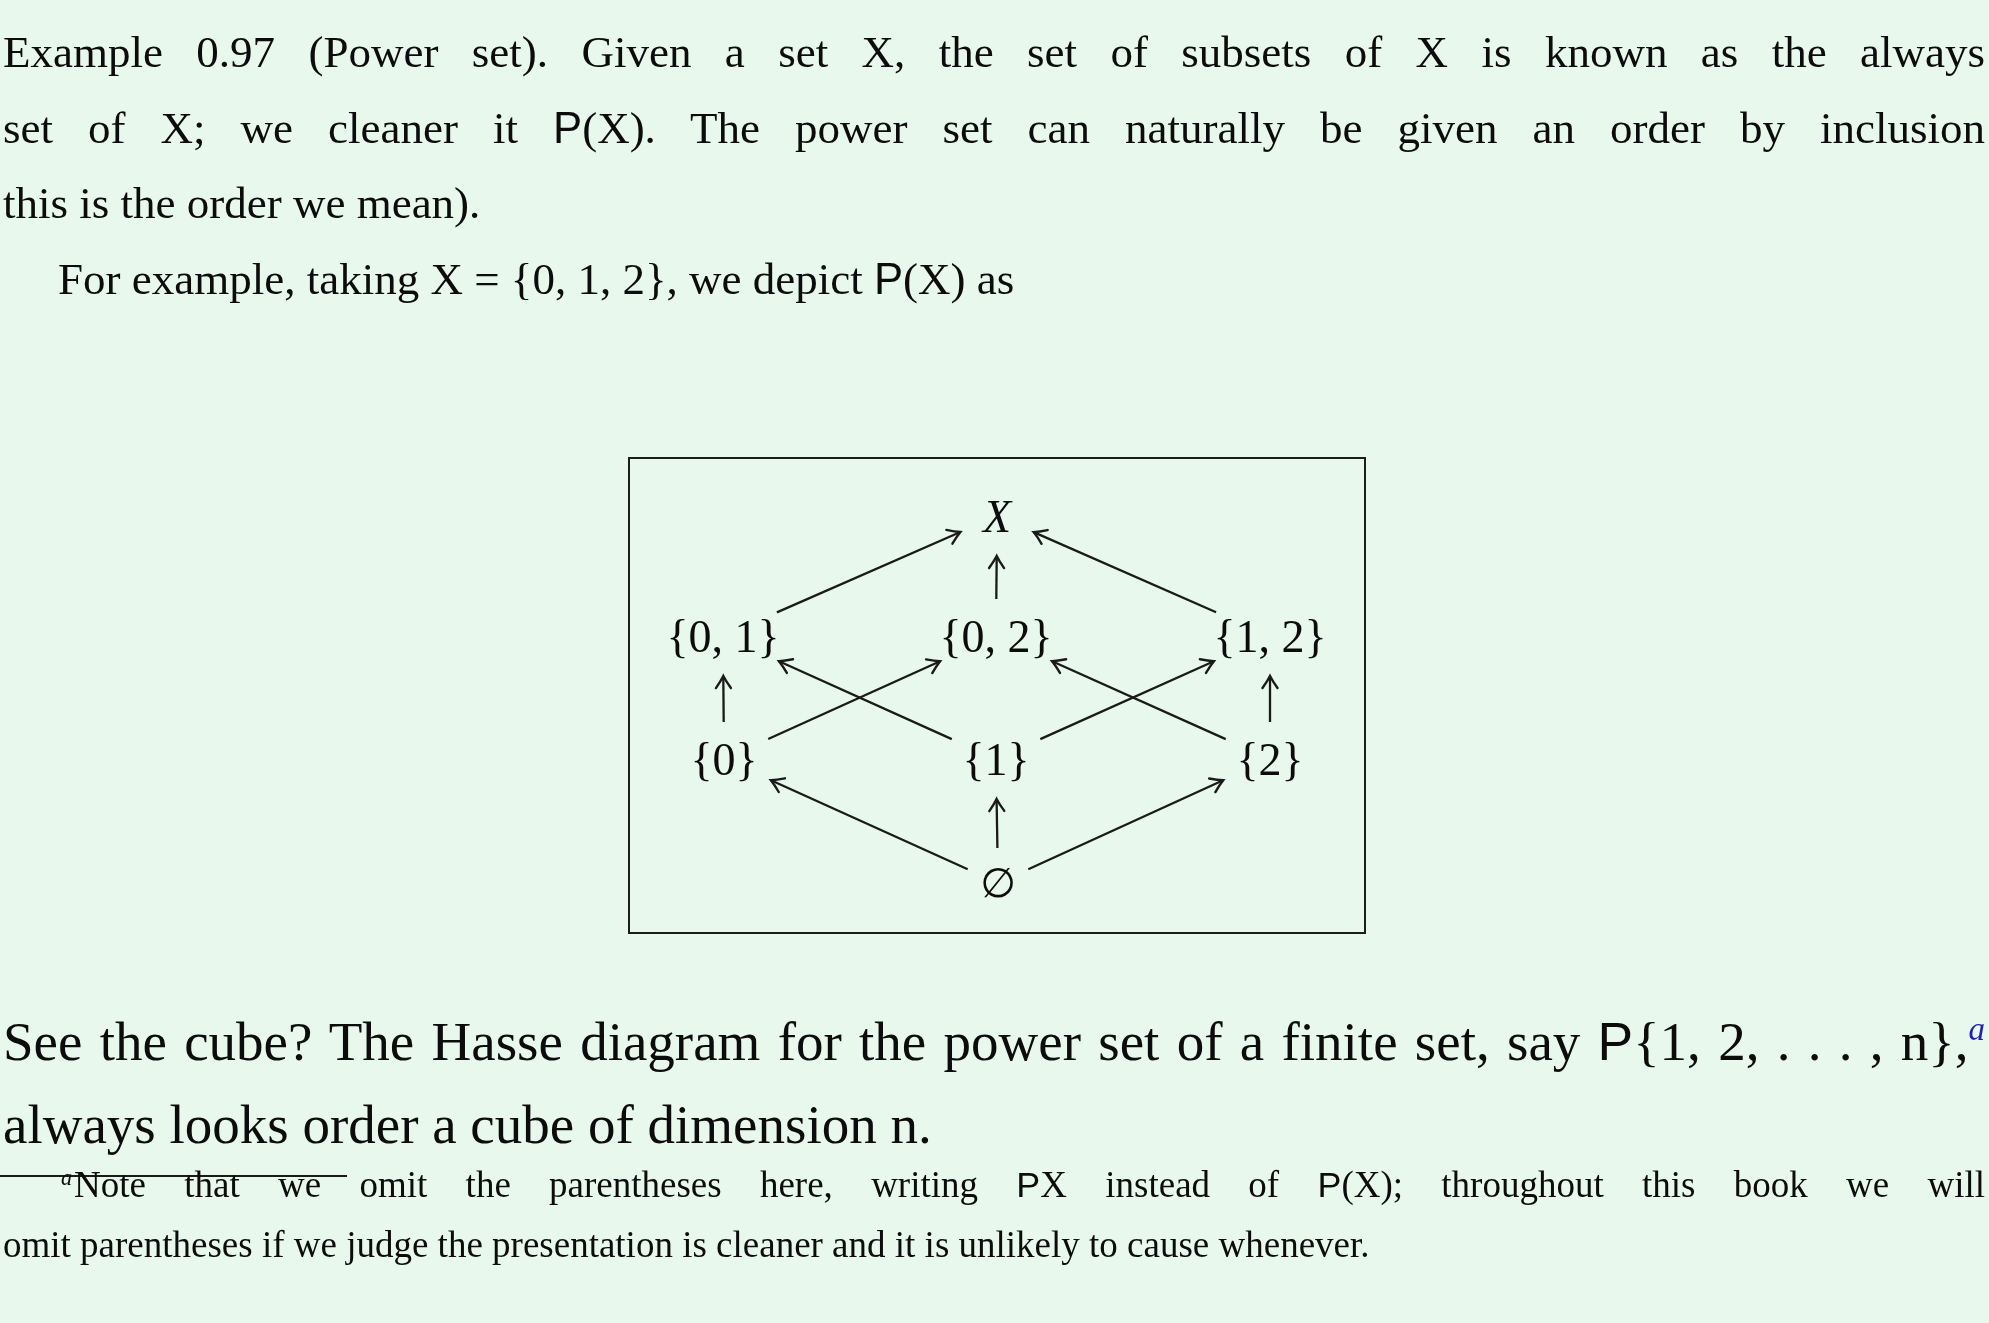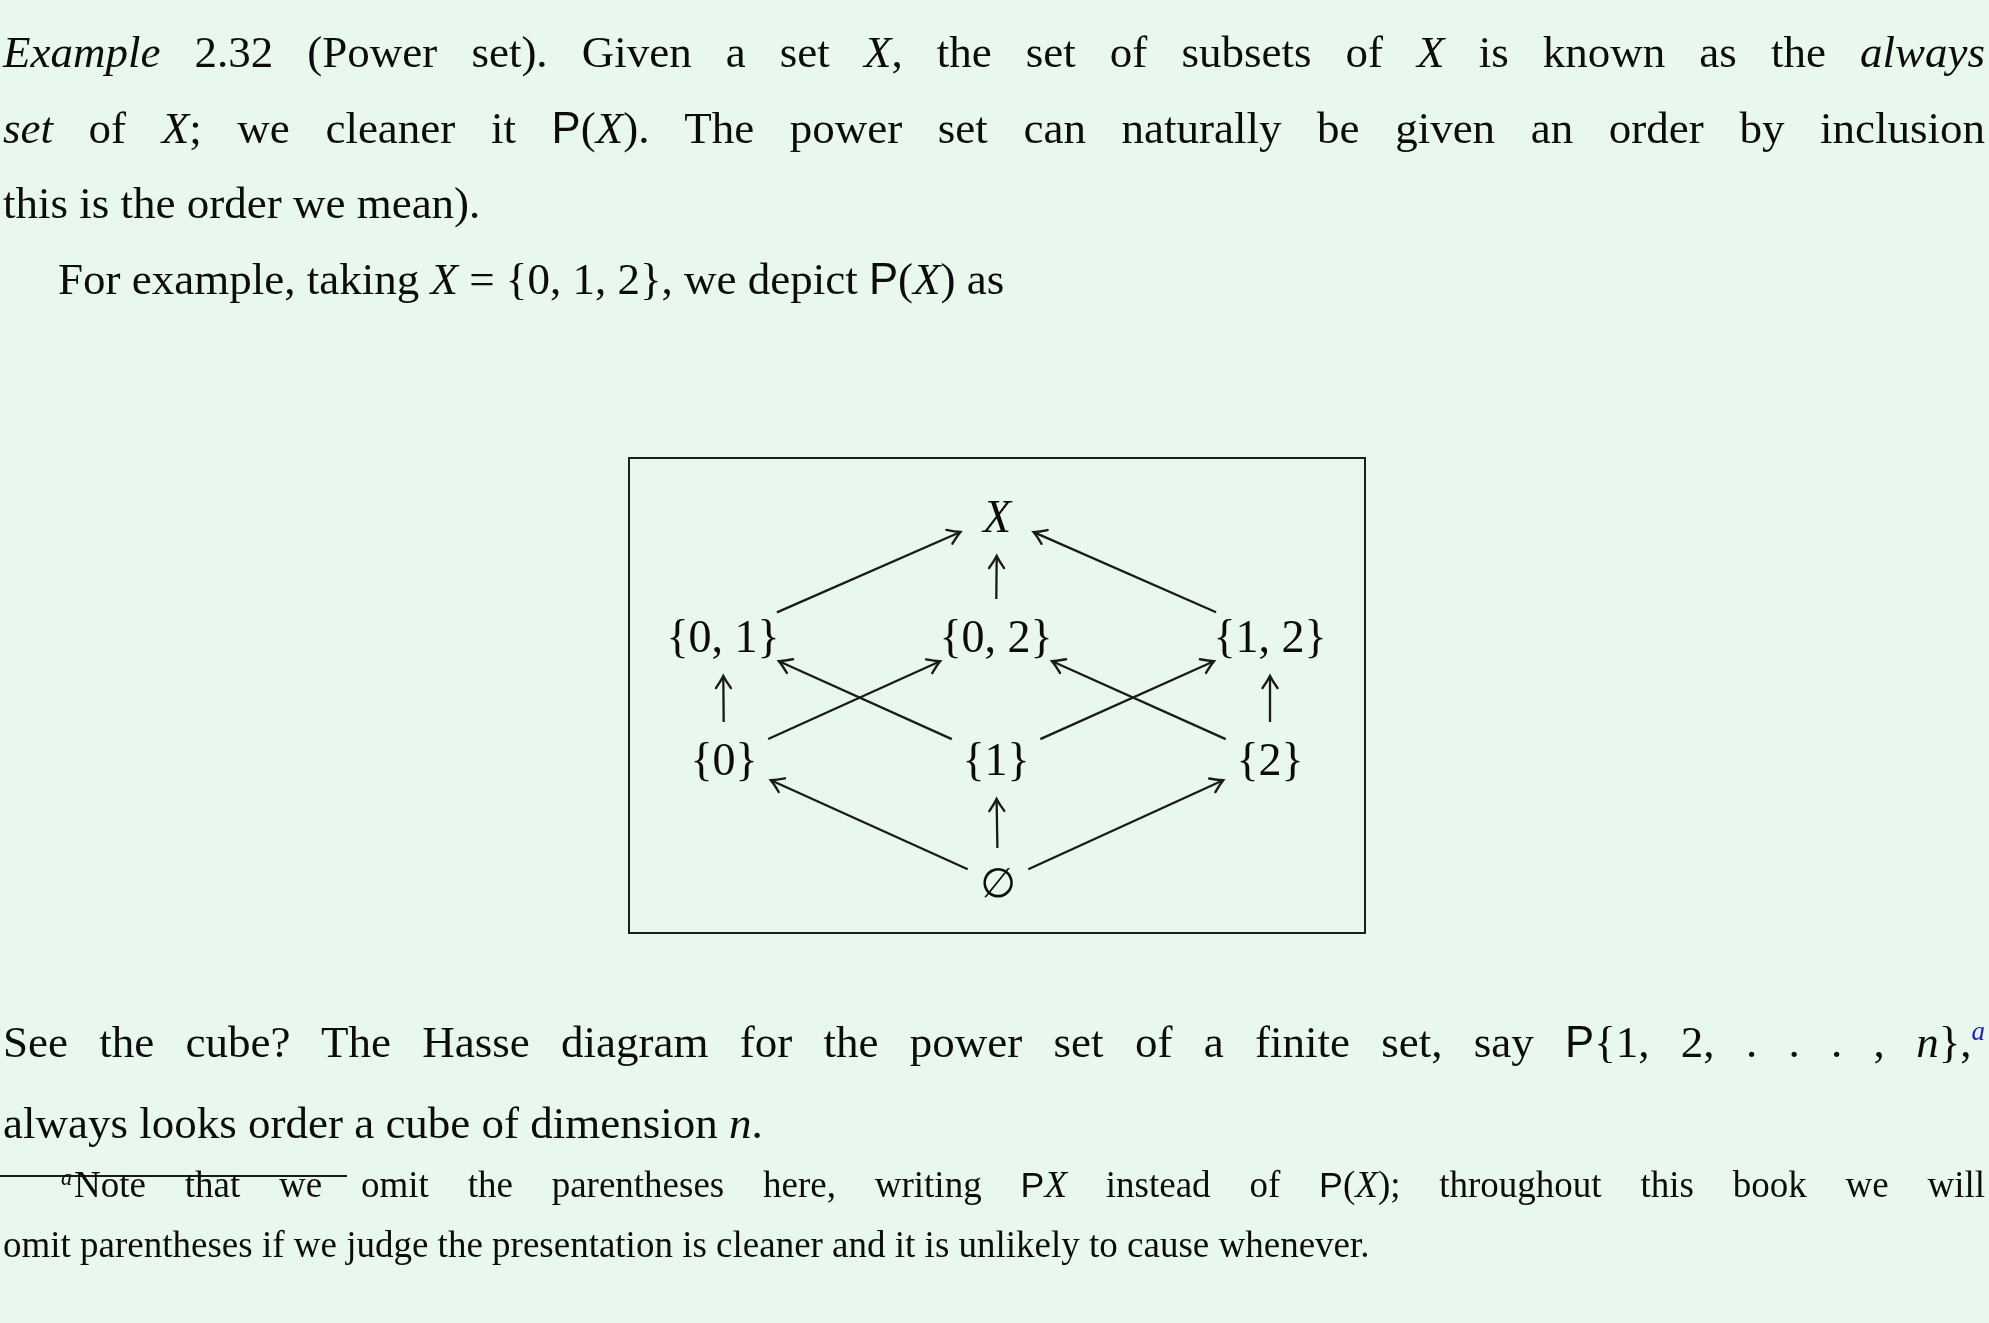--- a/index.html
+++ b/index.html
@@ -6,25 +6,25 @@
   body {
     width: 1989px; height: 1323px;
     background: #e9f8ec;
     color: #0c0c0c;
     font-family: "Liberation Serif", "DejaVu Serif", serif;
     position: relative;
     overflow: hidden;
   }
   .textblock { position: absolute; left: 3px; right: 4px; }
   #para-top  { top: 15px;  font-size: 45px; line-height: 75px; }
-  #para-see  { top: 1004px; font-size: 45px; line-height: 75px; }
+  #para-see  { top: 1004px; font-size: 55px; line-height: 75px; }
   #footnote  { top: 1157px; font-size: 37px; line-height: 55px; }
   .tline { white-space: normal; }
   .just { text-align: justify; text-align-last: justify; }
-  .i  { font-style: italic; }
+  .i  { }
   .sf { font-family: "Liberation Sans", "DejaVu Sans", sans-serif; font-size: 0.97em; }
   .supa {
     font-style: italic;
     font-size: 0.60em;
     position: relative; top: -0.62em;
     color: #1f1fb4;
   }
   .supf {
     font-style: italic;
     font-size: 0.60em;
@@ -43,21 +43,21 @@
   }
   #diagram-box svg { display: block; }
   .dnode { font-family: "Liberation Serif", "DejaVu Serif", serif; font-size: 46px; fill: #0c0c0c; }
   .dnode.it { font-style: italic; }
   .dnode.nullset { font-family: "DejaVu Sans", sans-serif; font-size: 41px; }
 </style>
 </head>
 <body>
 
 <div id="para-top" class="textblock">
-    <div class="tline just"><span class="i">Example</span><span> 2.32 (Power set).  Given a set </span><span class="i">X</span><span>, the set of subsets of </span><span class="i">X</span><span> is known as the </span><span class="i">always</span></div>
+    <div class="tline just"><span class="i">Example</span><span> 0.97 (Power set).  Given a set </span><span class="i">X</span><span>, the set of subsets of </span><span class="i">X</span><span> is known as the </span><span class="i">always</span></div>
     <div class="tline just"><span class="i">set</span><span> of </span><span class="i">X</span><span>; we cleaner it </span><span class="sf">P</span><span>(</span><span class="i">X</span><span>).  The power set can naturally be given an order by inclusion</span></div>
     <div class="tline"><span>this is the order we mean).</span></div>
     <div class="tline" style="padding-left: 55px;"><span>For example, taking </span><span class="i">X</span><span> = {0, 1, 2}, we depict </span><span class="sf">P</span><span>(</span><span class="i">X</span><span>) as</span></div>
   </div>
 
 <div id="diagram-box">
   <div>
       <svg width="734" height="473" viewBox="0 0 734 473">
         <defs>
           <marker id="arrowhead" viewBox="-14 -10 18 20" refX="0" refY="0" markerWidth="18" markerHeight="20" markerUnits="userSpaceOnUse" orient="auto">

